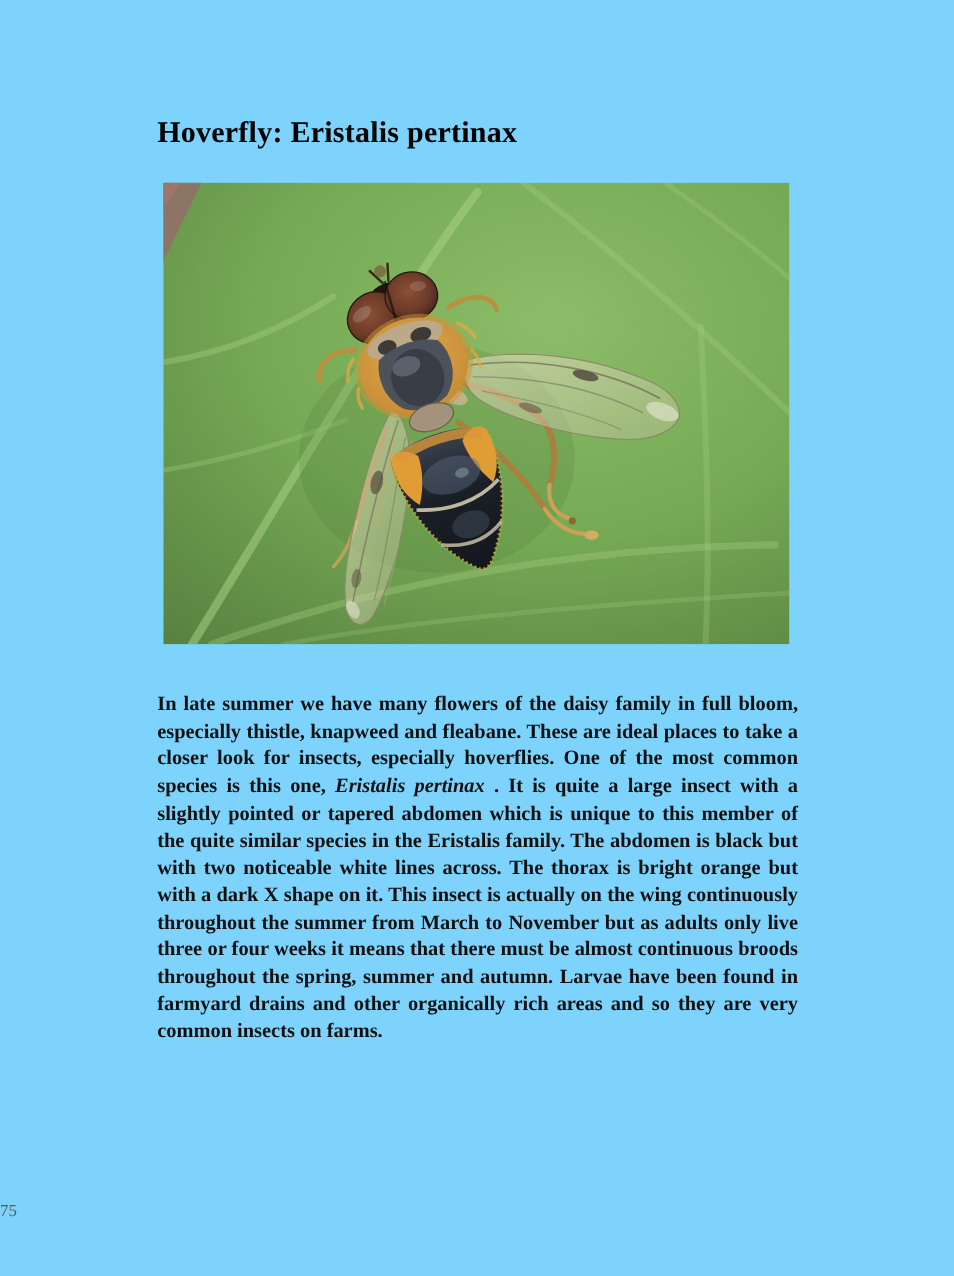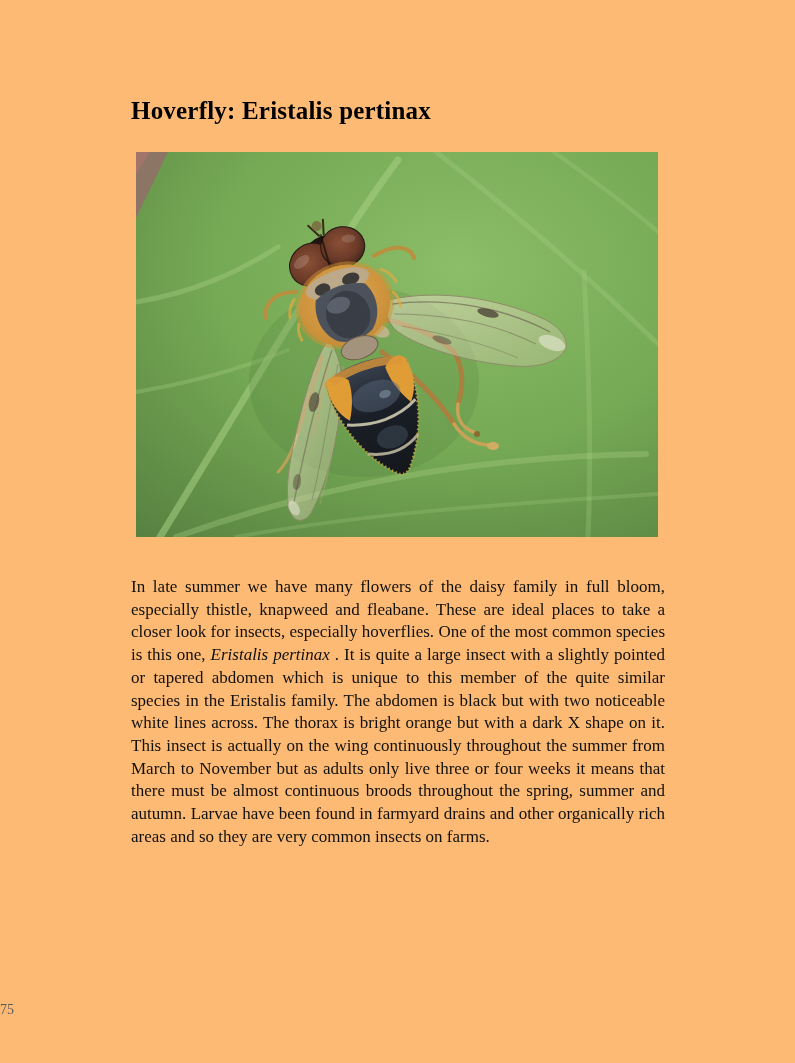--- a/index.html
+++ b/index.html
@@ -1,33 +1,33 @@
 <!DOCTYPE html>
 <html><head>
 <meta charset="utf-8">
 <style>
   html,body{margin:0;padding:0;}
   body{
     width:795px;height:1063px;background:#ffffff;
     font-family:"Liberation Serif", serif;color:#111;
   }
-  .page{position:relative;width:795px;height:1063px;background:#fdba74;overflow:hidden;}
+  .page{position:relative;width:795px;height:1063px;background:#7dd3fc;overflow:hidden;}
   .doc-title{
     position:absolute;left:131px;top:95px;margin:0;
     font-size:25px;line-height:31px;font-weight:bold;color:#000;
     letter-spacing:0.2px;white-space:nowrap;
   }
   .photo-frame{
     position:absolute;left:136px;top:152px;width:522px;height:385px;
     overflow:hidden;
   }
   .photo-frame svg{display:block;}
   .body-text{
     position:absolute;left:131px;top:576px;width:534px;margin:0;
-    font-size:17px;line-height:22.7px;text-align:justify;color:#101010;
+    font-size:17px;line-height:22.7px;text-align:justify;color:#101010;font-weight:bold;
   }
   .species{font-style:italic;}
   .page-number{
     position:absolute;left:0;top:1002px;width:795px;margin:0;
     text-align:left;font-size:14px;color:#5a5a5a;
   }
 </style>
 </head>
 <body>
 

